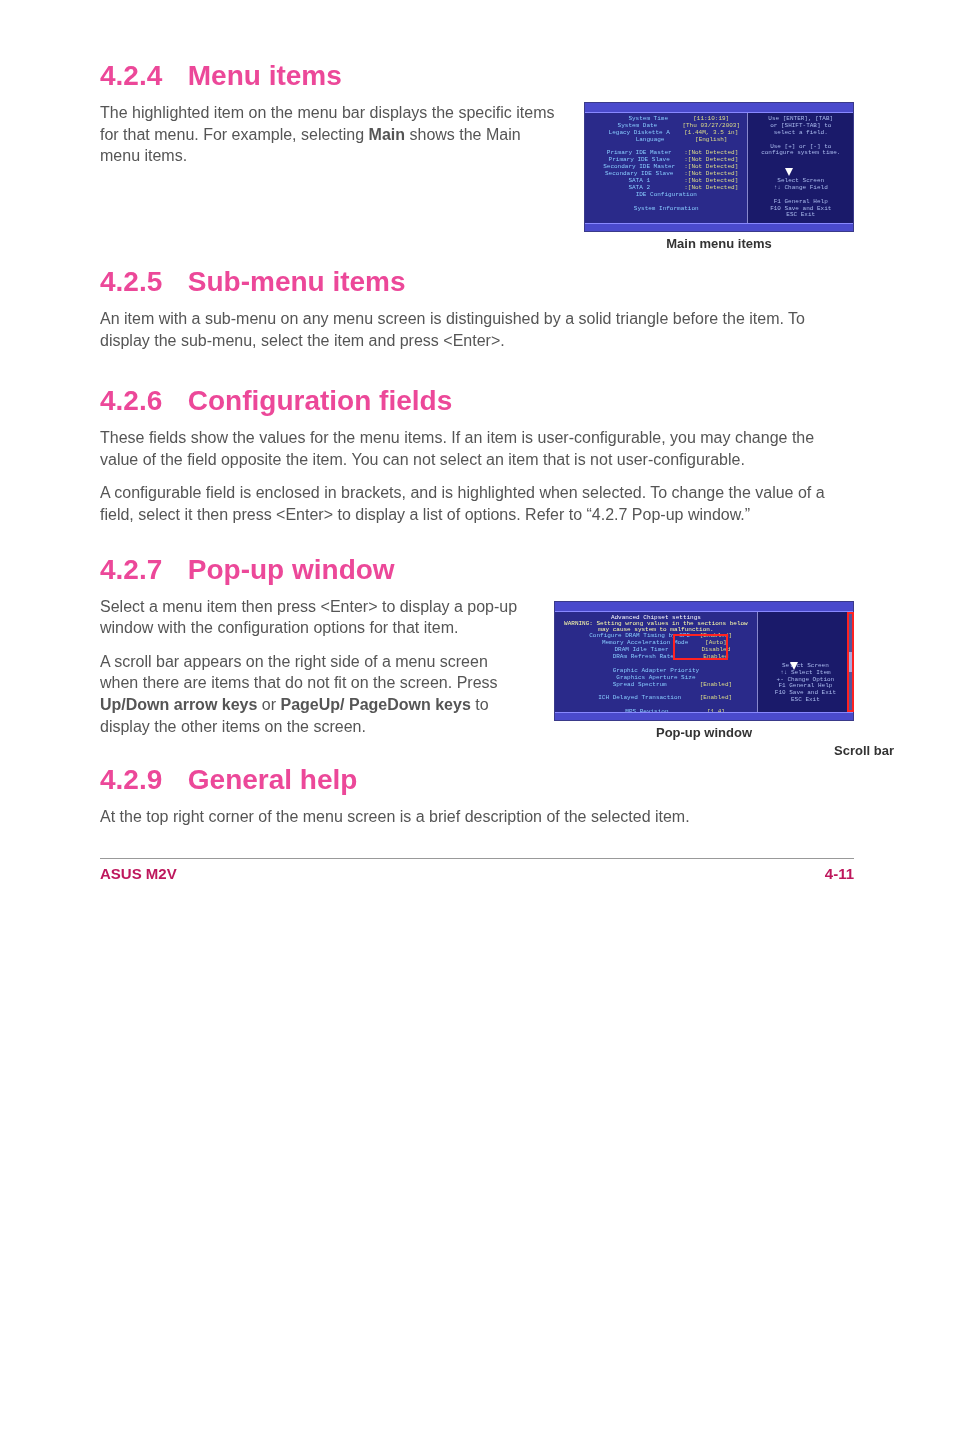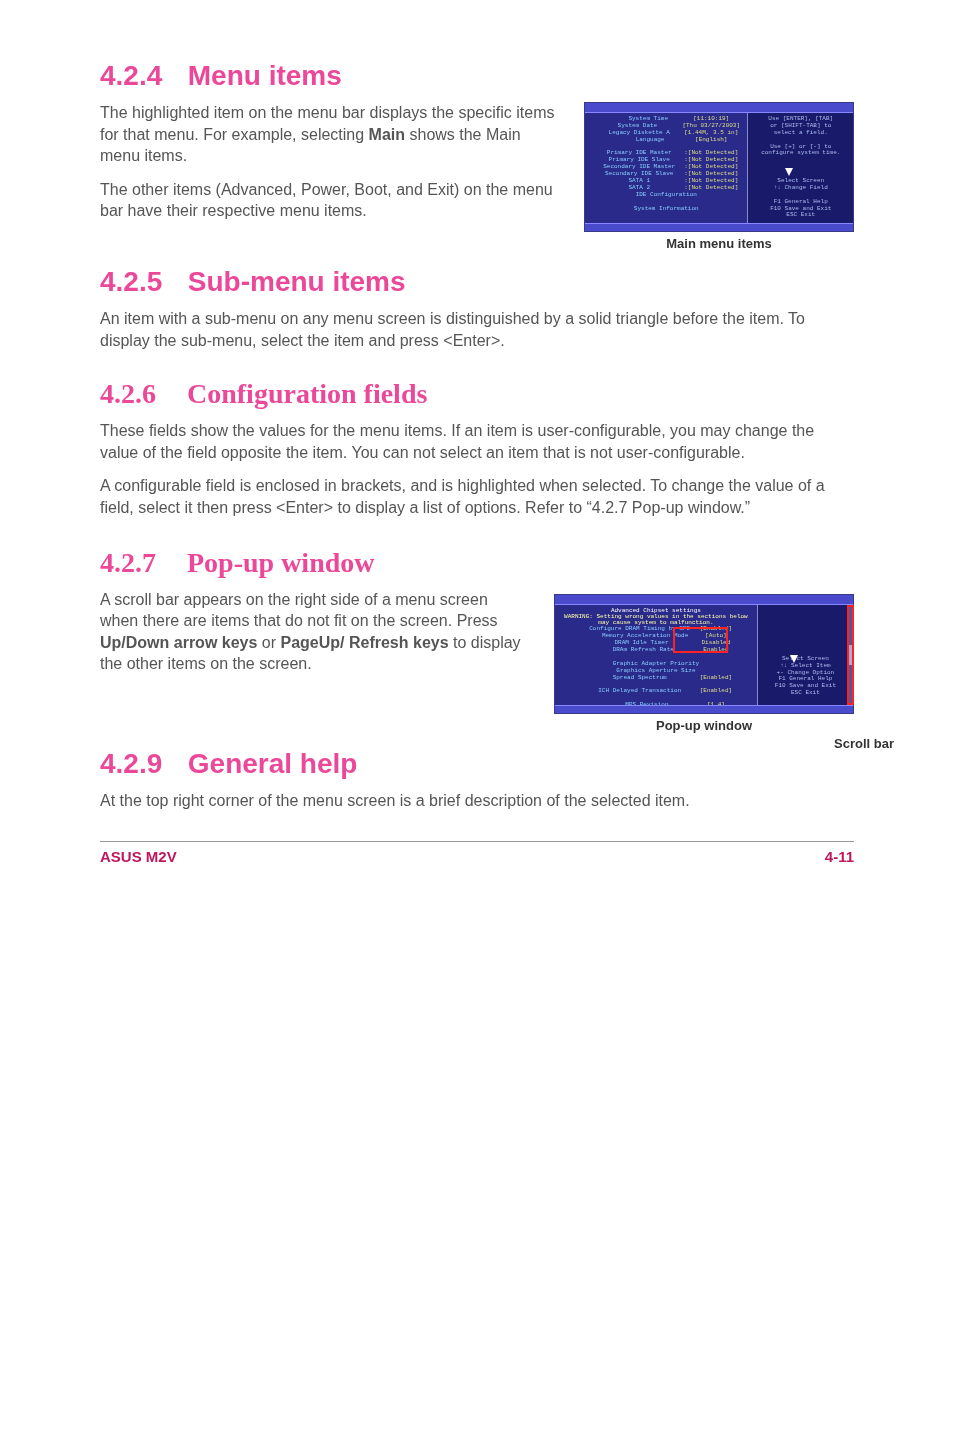--- a/index.html
+++ b/index.html
@@ -137,21 +137,20 @@
 <h2 class="section-heading">
   <span class="section-num">4.2.4</span>
   <span>Menu items</span>
 </h2>
 
 <div class="row">
   <div class="col-text">
     <p class="body-text">
       <span>The highlighted item on the menu bar displays the specific items for that menu. For example, selecting </span><b>Main</b><span> shows the Main menu items.</span>
     </p>
-    <p class="body-text">The other items (Advanced, Power, Boot, and Exit) on the menu bar have their respective menu items.</p>
   </div>
   <div class="col-img">
     <div class="bios-shot">
       <div class="bios-topbar"></div>
       <div class="bios-main">
         <div class="bios-left" id="bios1-left">
             <div class="bios-row"><span class="bios-lbl">System Time</span><span class="bios-val">[11:10:19]</span></div>
             <div class="bios-row"><span class="bios-lbl">System Date</span><span class="bios-val">[Thu 03/27/2003]</span></div>
             <div class="bios-row"><span class="bios-lbl">Legacy Diskette A</span><span class="bios-val">[1.44M, 3.5 in]</span></div>
             <div class="bios-row"><span class="bios-lbl">Language</span><span class="bios-val">[English]</span></div>
@@ -190,37 +189,38 @@
     <div class="caption">Main menu items</div>
   </div>
 </div>
 
 <h2 class="section-heading">
   <span class="section-num">4.2.5</span>
   <span>Sub-menu items</span>
 </h2>
 <p class="body-text">An item with a sub-menu on any menu screen is distinguished by a solid triangle before the item. To display the sub-menu, select the item and press &lt;Enter&gt;.</p>
 
-<h2 class="section-heading" style="margin-top:27px;font-family:Liberation Serif, serif;">
+<h2 class="section-heading" style="margin-top:34px;">
   <span class="section-num">4.2.6</span>
   <span>Configuration fields</span>
 </h2>
 <p class="body-text">These fields show the values for the menu items. If an item is user-configurable, you may change the value of the field opposite the item. You can not select an item that is not user-configurable.</p>
 <p class="body-text">A configurable field is enclosed in brackets, and is highlighted when selected. To change the value of a field, select it then press &lt;Enter&gt; to display a list of options. Refer to “4.2.7 Pop-up window.”</p>
 
-<h2 class="section-heading" style="margin-top:28px;font-family:Liberation Serif, serif;">
+<h2 class="section-heading" style="margin-top:28px;">
   <span class="section-num">4.2.7</span>
   <span>Pop-up window</span>
 </h2>
 
 <div class="row">
   <div class="col-text">
+    <p class="body-text">Select a menu item then press &lt;Enter&gt; to display a pop-up window with the configuration options for that item.</p>
 
     <p class="body-text">
-      <span>A scroll bar appears on the right side of a menu screen when there are items that do not fit on the screen. Press </span><b>Up/Down arrow keys</b><span> or </span><b>PageUp/ Refresh keys</b><span> to display the other items on the screen.</span>
+      <span>A scroll bar appears on the right side of a menu screen when there are items that do not fit on the screen. Press </span><b>Up/Down arrow keys</b><span> or </span><b>PageUp/ PageDown keys</b><span> to display the other items on the screen.</span>
     </p>
   </div>
   <div class="col-img" style="padding-top:5px;">
     <div class="bios-shot bios-shot2">
       <div class="bios-topbar"></div>
       <div class="bios-main" style="height:100px;">
         <div class="bios-left" id="bios2-left" style="flex:2;">
             <div class="bios-row" style="color: rgb(255, 255, 255);">Advanced Chipset settings</div>
             <div class="bios-row bios-warn" style="white-space: normal; line-height: 1;">WARNING: Setting wrong values in the sections below may cause system to malfunction.</div>
             <div class="bios-row"><span class="bios-lbl" style="width:120px;">Configure DRAM Timing by SPD</span><span class="bios-val">[Enabled]</span></div>

